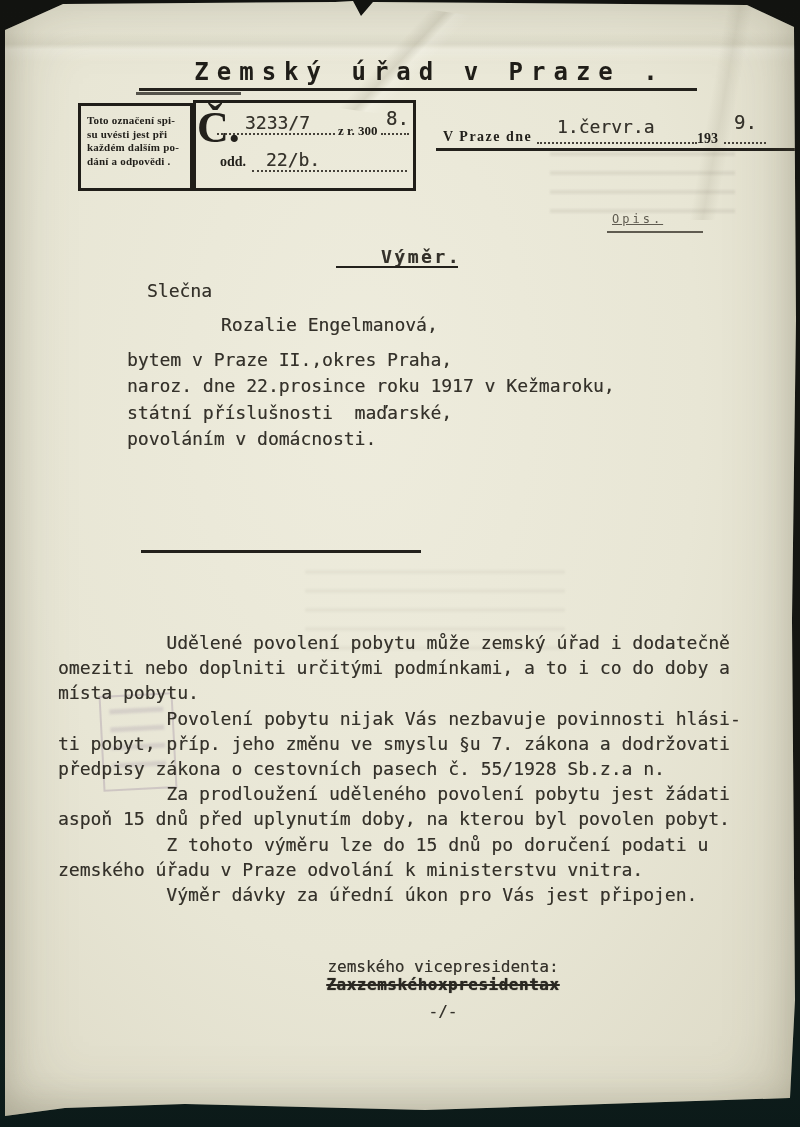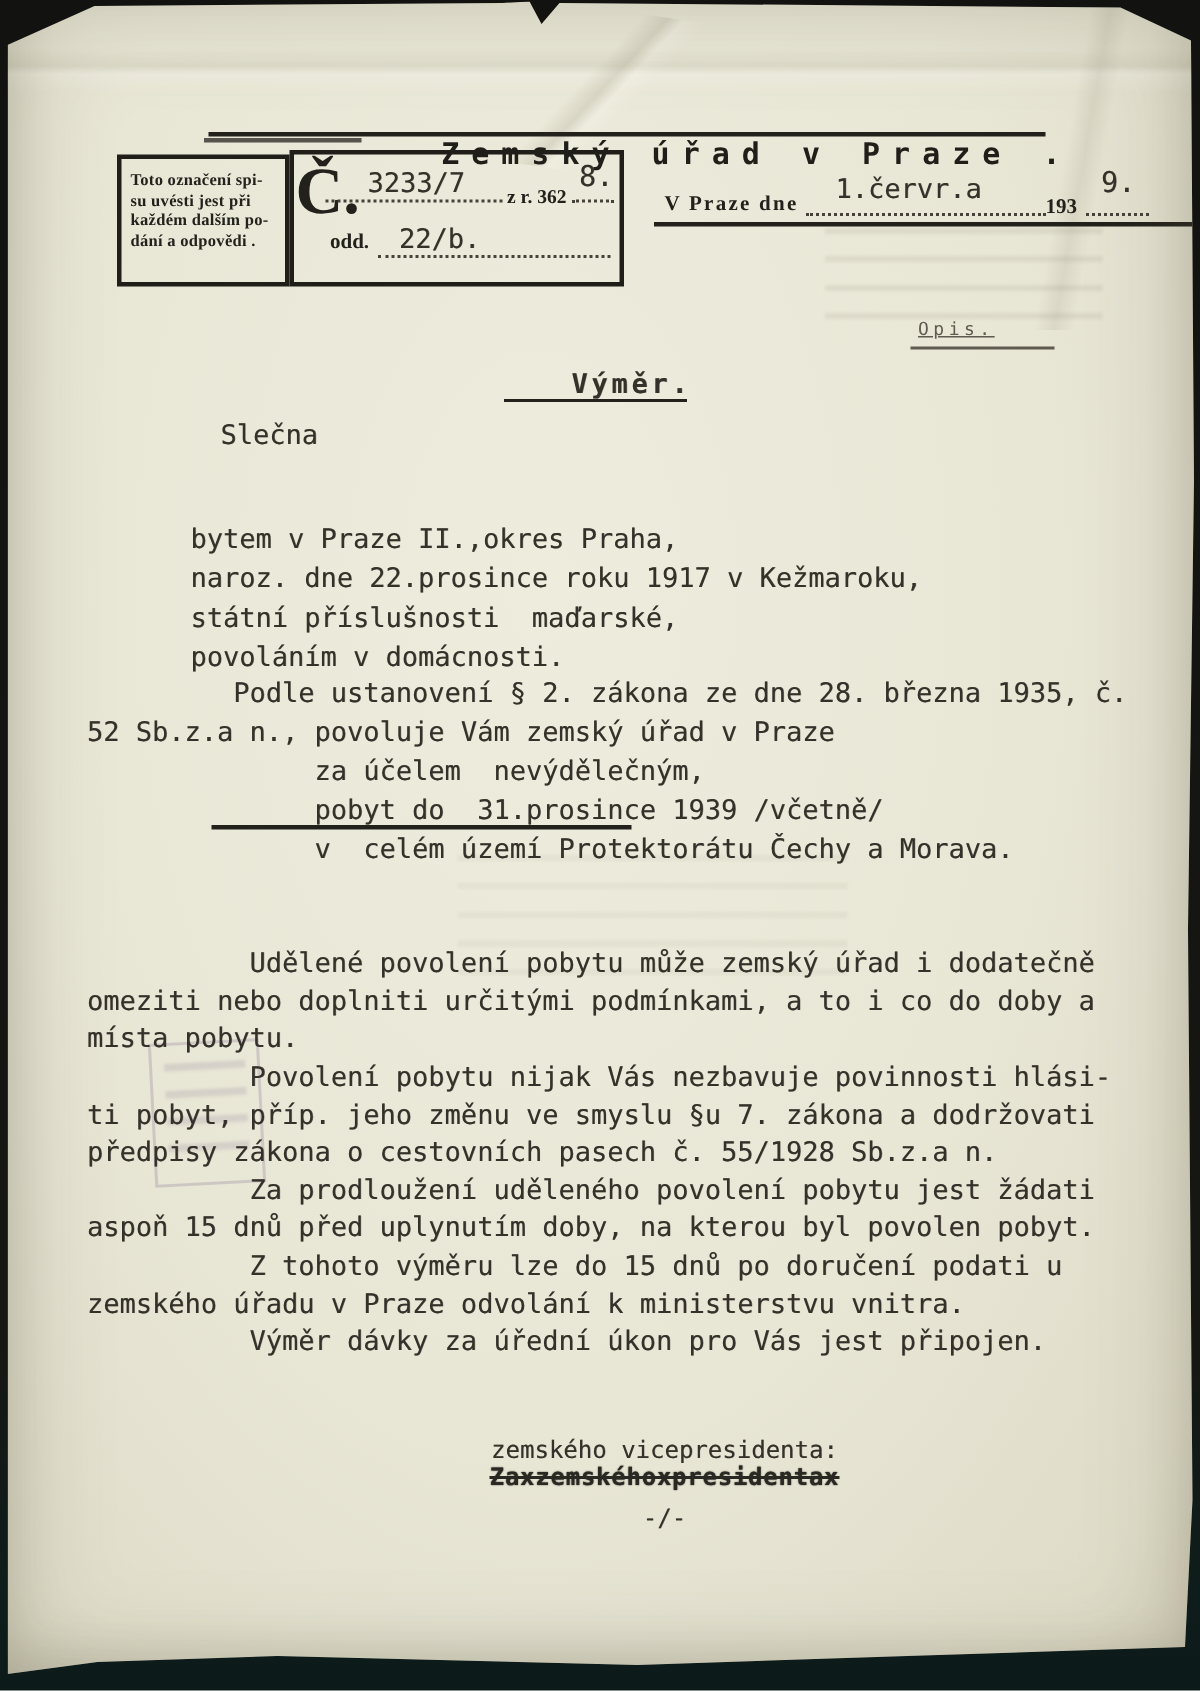--- a/index.html
+++ b/index.html
@@ -40,36 +40,36 @@
   <div class="abs stain"></div>
   <div class="abs smudge" style="left:545px;top:152px;width:185px;height:70px;"></div>
   <div class="abs smudge" style="left:300px;top:570px;width:260px;height:80px;opacity:.6;"></div>
   <div class="abs bleed-stamp">
     <div class="bleed-bar" style="top:12px;"></div>
     <div class="bleed-bar" style="top:30px;"></div>
     <div class="bleed-bar" style="top:48px;"></div>
     <div class="bleed-bar" style="top:66px;"></div>
   </div>
 
-  <div class="abs" style="left:140px;top:58px;width:570px;text-align:right;font-size:20px;font-weight:bold;letter-spacing:8px;color:#201e19;font-family:'DejaVu Sans Mono',monospace;margin-top:32px;">Zemský úřad v Praze .</div>
+  <div class="abs" style="left:140px;top:58px;width:570px;text-align:center;font-size:24px;font-weight:bold;letter-spacing:8px;color:#201e19;font-family:'DejaVu Sans Mono',monospace;">Zemský úřad v Praze .</div>
   <div class="abs rule" style="left:134px;top:88px;width:558px;height:3px;"></div>
   <div class="abs rule" style="left:131px;top:92px;width:105px;height:3px;opacity:.75;"></div>
 
   <div class="abs" style="left:73px;top:103px;width:115px;height:88px;border:3px solid #201e19;box-sizing:border-box;">
     <div class="pre printed" style="padding:8px 5px 0 6px;font-size:11px;line-height:13.5px;letter-spacing:.2px;">Toto označení spi-
 su uvésti jest při
 každém dalším po-
 dání a odpovědi .</div>
   </div>
 
   <div class="abs" style="left:188px;top:100px;width:223px;height:91px;border:3.5px solid #201e19;box-sizing:border-box;"></div>
   <div class="abs printed" style="left:192px;top:106px;font-size:44px;line-height:44px;">Č.</div>
   <div class="abs typed" style="left:240px;top:112px;">3233/7</div>
   <div class="abs dotted" style="left:212px;top:133px;width:118px;"></div>
-  <div class="abs printed" style="left:333px;top:123px;font-size:13px;">z r. 362</div>
+  <div class="abs printed" style="left:333px;top:123px;font-size:13px;">z r. 300</div>
   <div class="abs typed" style="left:381px;top:107px;font-size:19px;">8.</div>
   <div class="abs dotted" style="left:376px;top:133px;width:28px;"></div>
   <div class="abs printed" style="left:215px;top:154px;font-size:14px;">odd.</div>
   <div class="abs typed" style="left:261px;top:149px;">22/b.</div>
   <div class="abs dotted" style="left:247px;top:170px;width:155px;"></div>
 
   <div class="abs printed" style="left:438px;top:129px;font-size:14px;letter-spacing:1.5px;text-align:right;">V Praze dne</div>
   <div class="abs typed" style="left:552px;top:116px;">1.červr.a</div>
   <div class="abs dotted" style="left:532px;top:142px;width:160px;"></div>
   <div class="abs printed" style="left:692px;top:131px;font-size:14px;">193</div>
@@ -77,30 +77,26 @@
   <div class="abs dotted" style="left:719px;top:142px;width:42px;"></div>
   <div class="abs rule" style="left:431px;top:148px;width:360px;height:2.5px;"></div>
 
   <div class="abs typed" style="left:607px;top:212px;font-size:12px;letter-spacing:3px;color:#5f5b50;text-shadow:none;text-decoration:underline;">Opis.</div>
   <div class="abs" style="left:602px;top:231px;width:96px;height:2px;background:#5f5b50;"></div>
 
   <div class="abs typed" style="left:346px;top:246px;letter-spacing:2.5px;font-weight:bold;margin-left:30px;">Výměr.</div>
   <div class="abs rule" style="left:331px;top:266px;width:122px;height:2px;"></div>
 
   <div class="abs typed" style="left:142px;top:280px;">Slečna</div>
+  <div class="abs typed" style="left:216px;top:314px;">Rozalie Engelmanová,</div>
   <div class="abs typed pre" style="left:122px;top:347px;line-height:26.3px;">bytem v Praze II.,okres Praha,
 naroz. dne 22.prosince roku 1917 v Kežmaroku,
 státní příslušnosti  maďarské,
 povoláním v domácnosti.</div>
 
-  <div class="abs typed pre" style="left:53px;top:450px;line-height:26px;">         Podle ustanovení § 2. zákona ze dne 28. března 1935, č.
-52 Sb.z.a n., povoluje Vám zemský úřad v Praze
-              za účelem  nevýdělečným,
-              pobyt do  31.prosince 1939 /včetně/
-              v  celém území Protektorátu Čechy a Morava.</div>
   <div class="abs rule" style="left:136px;top:550px;width:280px;height:2.5px;"></div>
 
   <div class="abs typed pre" style="left:53px;top:630px;line-height:25.2px;">          Udělené povolení pobytu může zemský úřad i dodatečně
 omeziti nebo doplniti určitými podmínkami, a to i co do doby a
 místa pobytu.
           Povolení pobytu nijak Vás nezbavuje povinnosti hlási-
 ti pobyt, příp. jeho změnu ve smyslu §u 7. zákona a dodržovati
 předpisy zákona o cestovních pasech č. 55/1928 Sb.z.a n.
           Za prodloužení uděleného povolení pobytu jest žádati
 aspoň 15 dnů před uplynutím doby, na kterou byl povolen pobyt.

